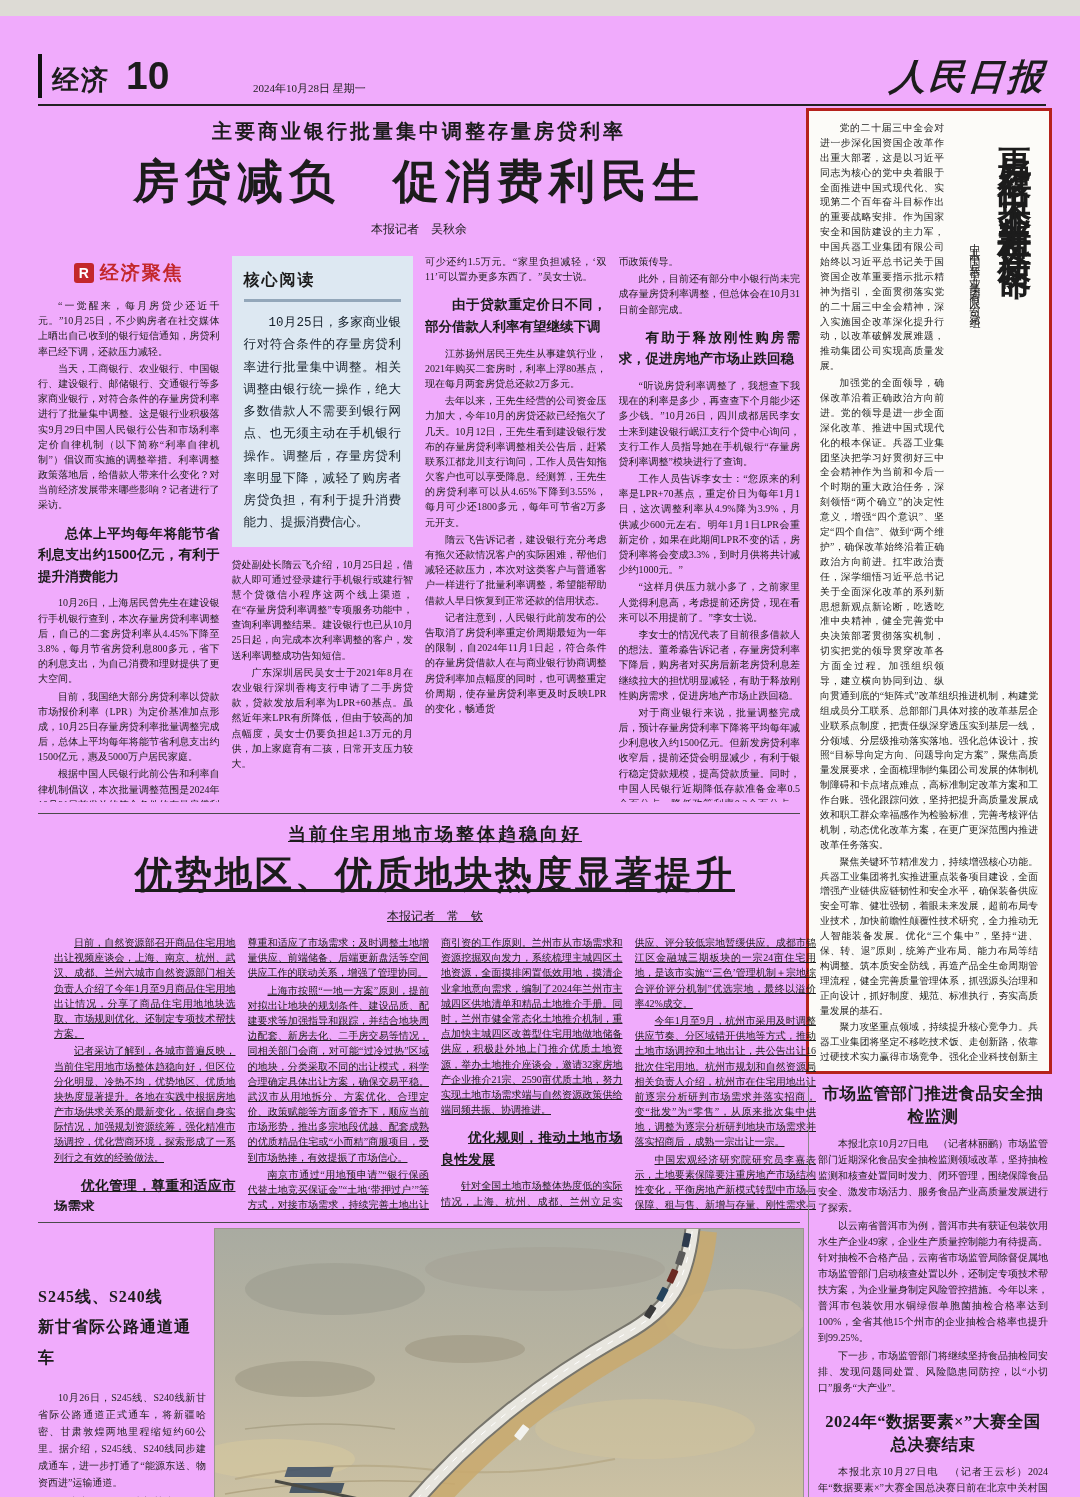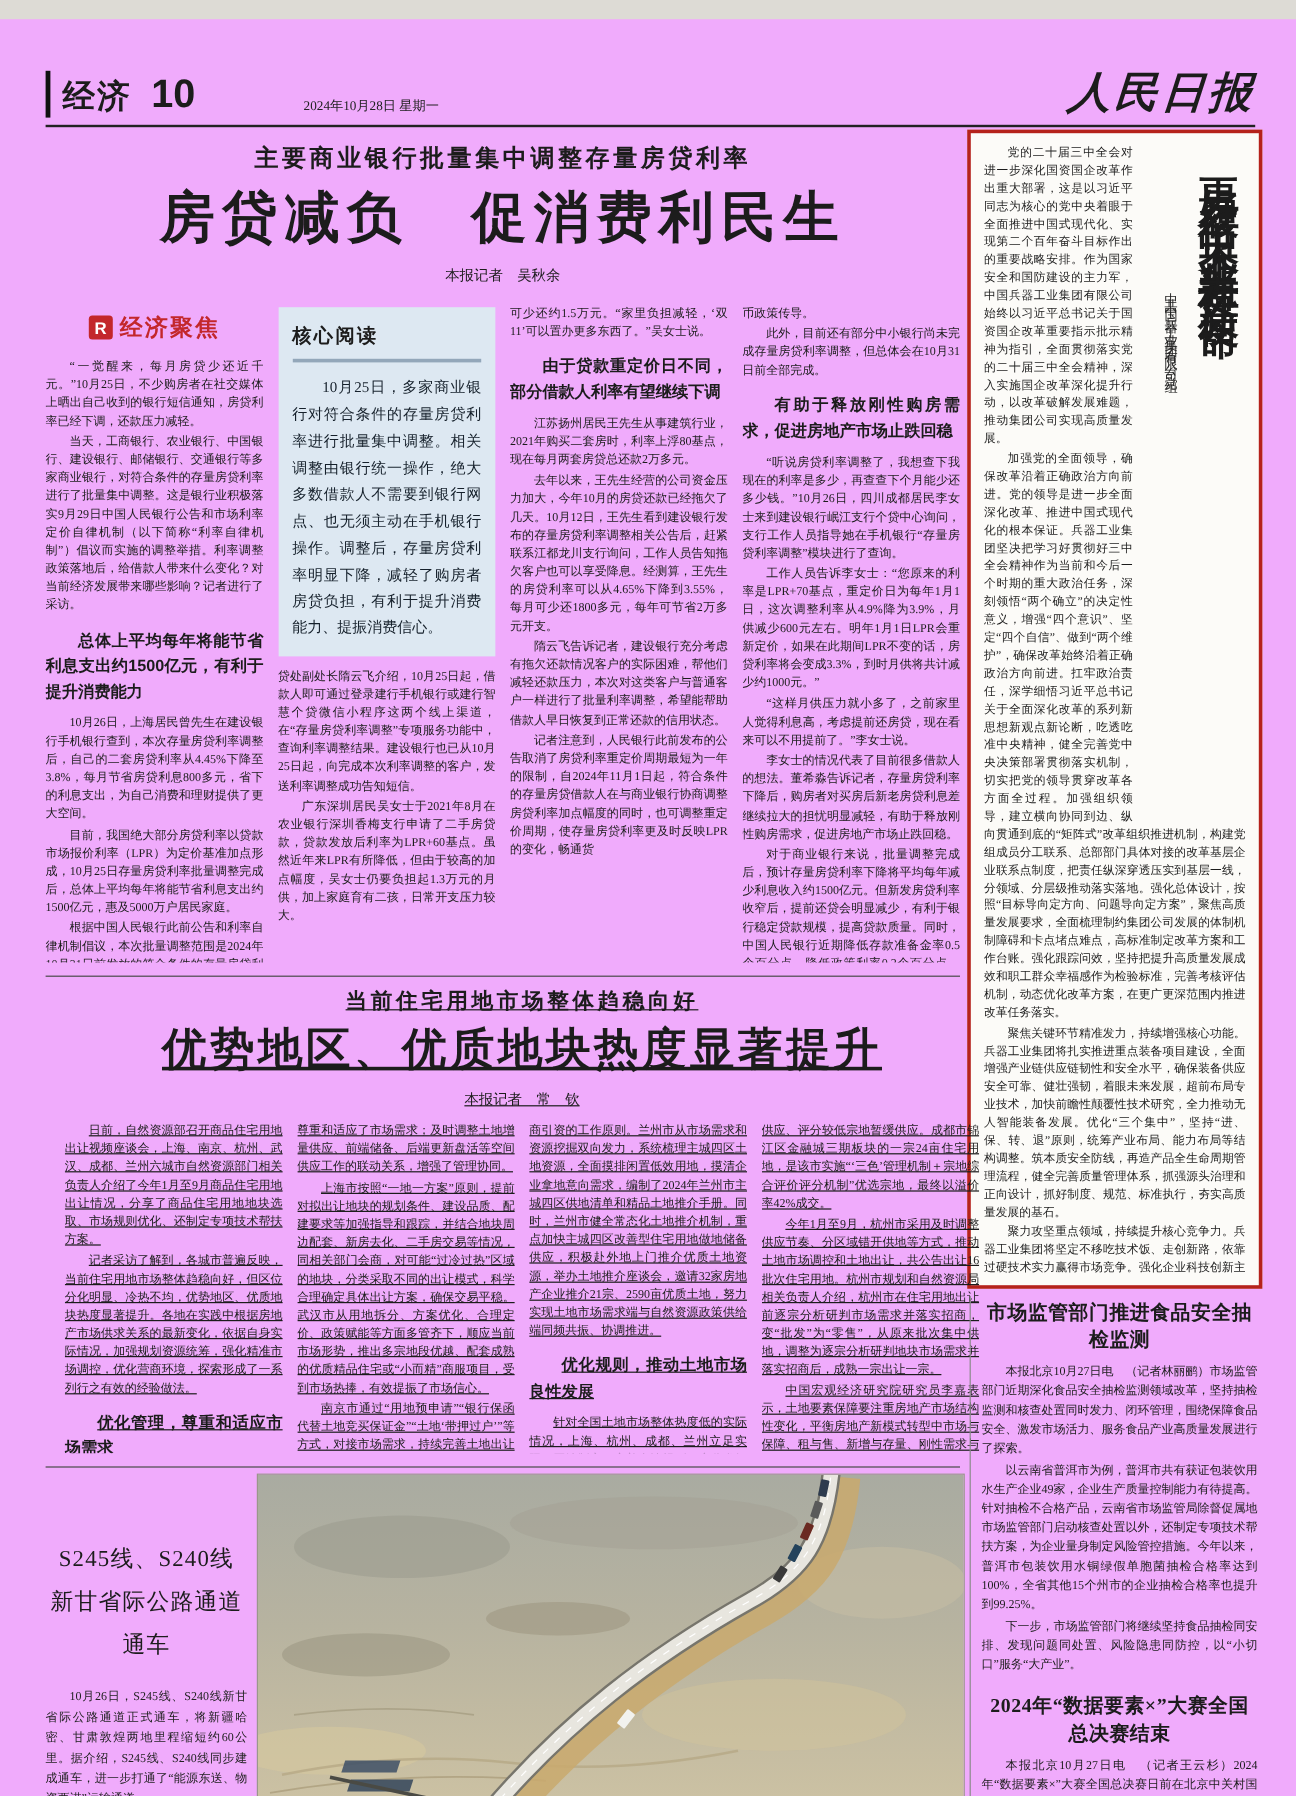--- a/index.html
+++ b/index.html
@@ -5,21 +5,21 @@
   html,body{margin:0;padding:0;background:#dddbd5;}
   .page{position:relative;width:1080px;height:1497px;margin:16px auto;background:#f0abfc;overflow:hidden;
         font-family:"Liberation Serif","DejaVu Serif",serif;color:#1c1c1c;}
   .sans{font-family:"Liberation Sans","DejaVu Sans",sans-serif;}
 
   
   .hdr{position:absolute;left:38px;top:28px;width:1008px;height:60px;border-bottom:2px solid #222;}
   .hdr-left{position:absolute;left:0;bottom:6px;display:flex;align-items:baseline;
             border-left:4px solid #111;padding-left:10px;}
   .hdr-section{font-weight:900;font-size:27px;letter-spacing:2px;}
-  .hdr-pageno{font-weight:700;font-size:33px;margin-left:16px;}
+  .hdr-pageno{font-weight:700;font-size:39px;margin-left:16px;}
   .hdr-date{position:absolute;left:215px;bottom:8px;font-size:11px;color:#222;}
   .masthead{position:absolute;right:0;bottom:2px;font-size:36px;font-weight:900;font-style:italic;
             letter-spacing:3px;transform:skewX(-4deg);}
 
   
   .body-p{margin:0 0 2px;font-size:10px;line-height:1.52;text-align:justify;text-indent:2em;}
   .body-p.cont{text-indent:0;}
   .col-sub{font-family:"Liberation Sans","DejaVu Sans",sans-serif;font-weight:700;font-size:13.5px;
            line-height:1.6;text-indent:2em;text-align:justify;margin:10px 0 8px;}
   .cols{display:flex;gap:12px;overflow:hidden;}
@@ -37,21 +37,21 @@
   .focus-label .r-badge{display:inline-flex;align-items:center;justify-content:center;width:20px;height:20px;
         background:#c3272b;color:#fff;font-weight:900;font-size:14px;border-radius:3px;
         font-family:"Liberation Sans","DejaVu Sans",sans-serif;}
   .focus-label span.t{color:#c3272b;font-weight:900;font-size:19px;letter-spacing:2px;
         font-family:"Liberation Sans","DejaVu Sans",sans-serif;}
 
   .core-box{background:#dde8f2;padding:14px 12px 12px;margin:2px 0 10px;}
   .core-title{font-weight:900;font-size:16px;letter-spacing:2px;
         font-family:"Liberation Sans","DejaVu Sans",sans-serif;}
   .core-rule{height:3px;background:#93a7ba;margin:8px 0 10px;}
-  .core-p{margin:0;font-size:12.5px;line-height:1.78;text-align:justify;text-indent:2em;color:#15202b;}
+  .core-p{margin:0;font-size:12.5px;line-height:1.78;text-align:justify;text-indent:2em;color:#15202b;font-family:Liberation Mono, monospace;}
 
   
   .redbox{position:absolute;left:806px;top:92px;width:246px;height:966px;background:#fcfbf8;
           border:3px solid #b5221c;box-sizing:border-box;padding:10px 11px;overflow:hidden;}
   .redbox-inner{height:100%;overflow:hidden;}
   .vt-wrap{float:right;width:88px;height:556px;display:flex;flex-direction:row;
            align-items:center;justify-content:flex-end;margin-left:6px;}
   .vt-attrib{writing-mode:vertical-rl;font-size:11px;letter-spacing:5px;color:#222;margin-right:10px;
              height:330px;align-self:center;}
   .vt-title{writing-mode:vertical-rl;font-family:"Liberation Sans","DejaVu Sans",sans-serif;
@@ -63,21 +63,21 @@
   .kicker2{text-align:center;font-weight:700;font-size:18px;letter-spacing:3px;margin:2px 0 4px;}
   .headline2{text-align:center;font-weight:900;font-size:37px;letter-spacing:3px;margin:2px 0 4px;}
   .land-cols{margin-top:10px;height:276px;}
 
   
   .hrule{position:absolute;background:#4a4a4a;height:1px;}
   .vrule{position:absolute;background:#8a8a8a;width:1px;}
 
   
   .photo-story{position:absolute;left:38px;top:1266px;width:168px;}
-  .ps-h{font-weight:400;font-size:19px;text-align:center;line-height:1.9;letter-spacing:1px;}
+  .ps-h{font-weight:700;font-size:16px;text-align:left;line-height:1.9;letter-spacing:1px;}
   .cap-p{margin:0 0 2px;font-size:10px;line-height:1.7;text-align:justify;text-indent:2em;color:#222;}
   .ps-caps{margin-top:16px;}
 
   .photo{position:absolute;left:214px;top:1212px;width:590px;height:280px;overflow:hidden;
          border:1px solid #9a968c;box-sizing:border-box;}
 
   .briefs{position:absolute;left:818px;top:1062px;width:230px;height:430px;overflow:hidden;}
   .brief-h{font-weight:900;font-size:16.5px;text-align:center;letter-spacing:0.5px;margin:4px 0 8px;line-height:1.4;}
   .brief-p{margin:0 0 2px;font-size:10px;line-height:1.6;text-align:justify;text-indent:2em;}
   .brief2{margin-top:14px;}

